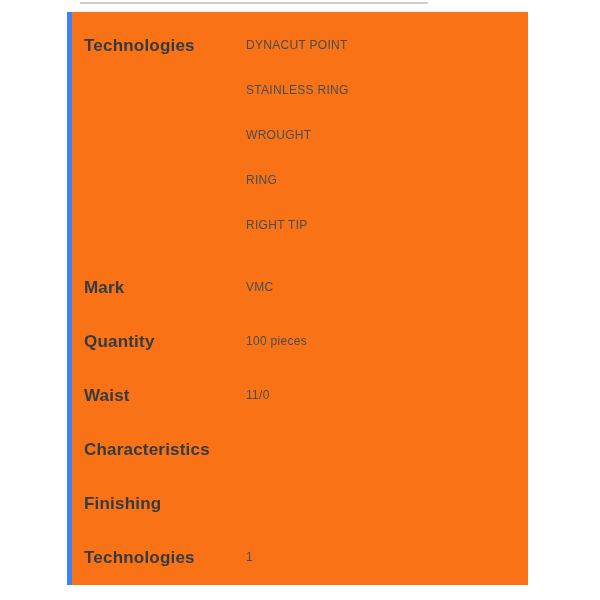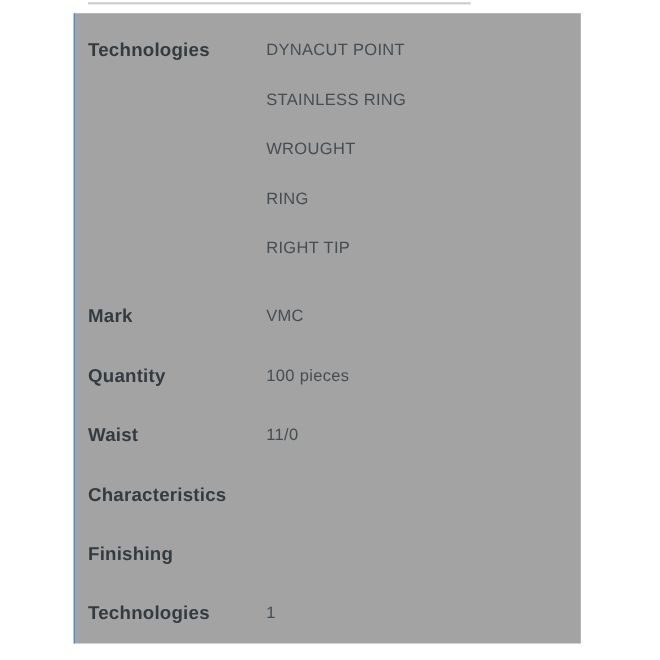--- a/index.html
+++ b/index.html
@@ -8,22 +8,22 @@
     background:#ffffff;
     font-family:"Liberation Sans", sans-serif;
   }
   .top-artifact{
     position:absolute;left:80px;top:2px;width:348px;height:2px;
     background:#cbcdce;
   }
   .spec-panel{
     position:absolute;left:67px;top:12px;width:461px;height:573px;
     box-sizing:border-box;
-    background:#a3a3a3;
-    border-left:1px solid #3b82f6;
+    background:#f97316;
+    border-left:5px solid #3b82f6;
     padding-top:24px;
   }
   .spec-row{
     display:flex;
     align-items:flex-start;
     padding-left:12px;
     box-sizing:border-box;
   }
   .spec-row.single{
     height:54px;
@@ -33,21 +33,21 @@
     width:162px;
     flex-shrink:0;
     font-size:17px;
     font-weight:700;
     letter-spacing:0.2px;
     line-height:19px;
     color:#333b41;
   }
   .spec-values{flex:1;min-width:0;}
   .spec-value{
-    font-size:15px;
+    font-size:12px;
     font-weight:400;
     letter-spacing:0.3px;
     line-height:19px;
     color:#464d52;
     white-space:nowrap;
   }
   .spec-row.multi .spec-value{
     height:45px; 
   }
 </style>

